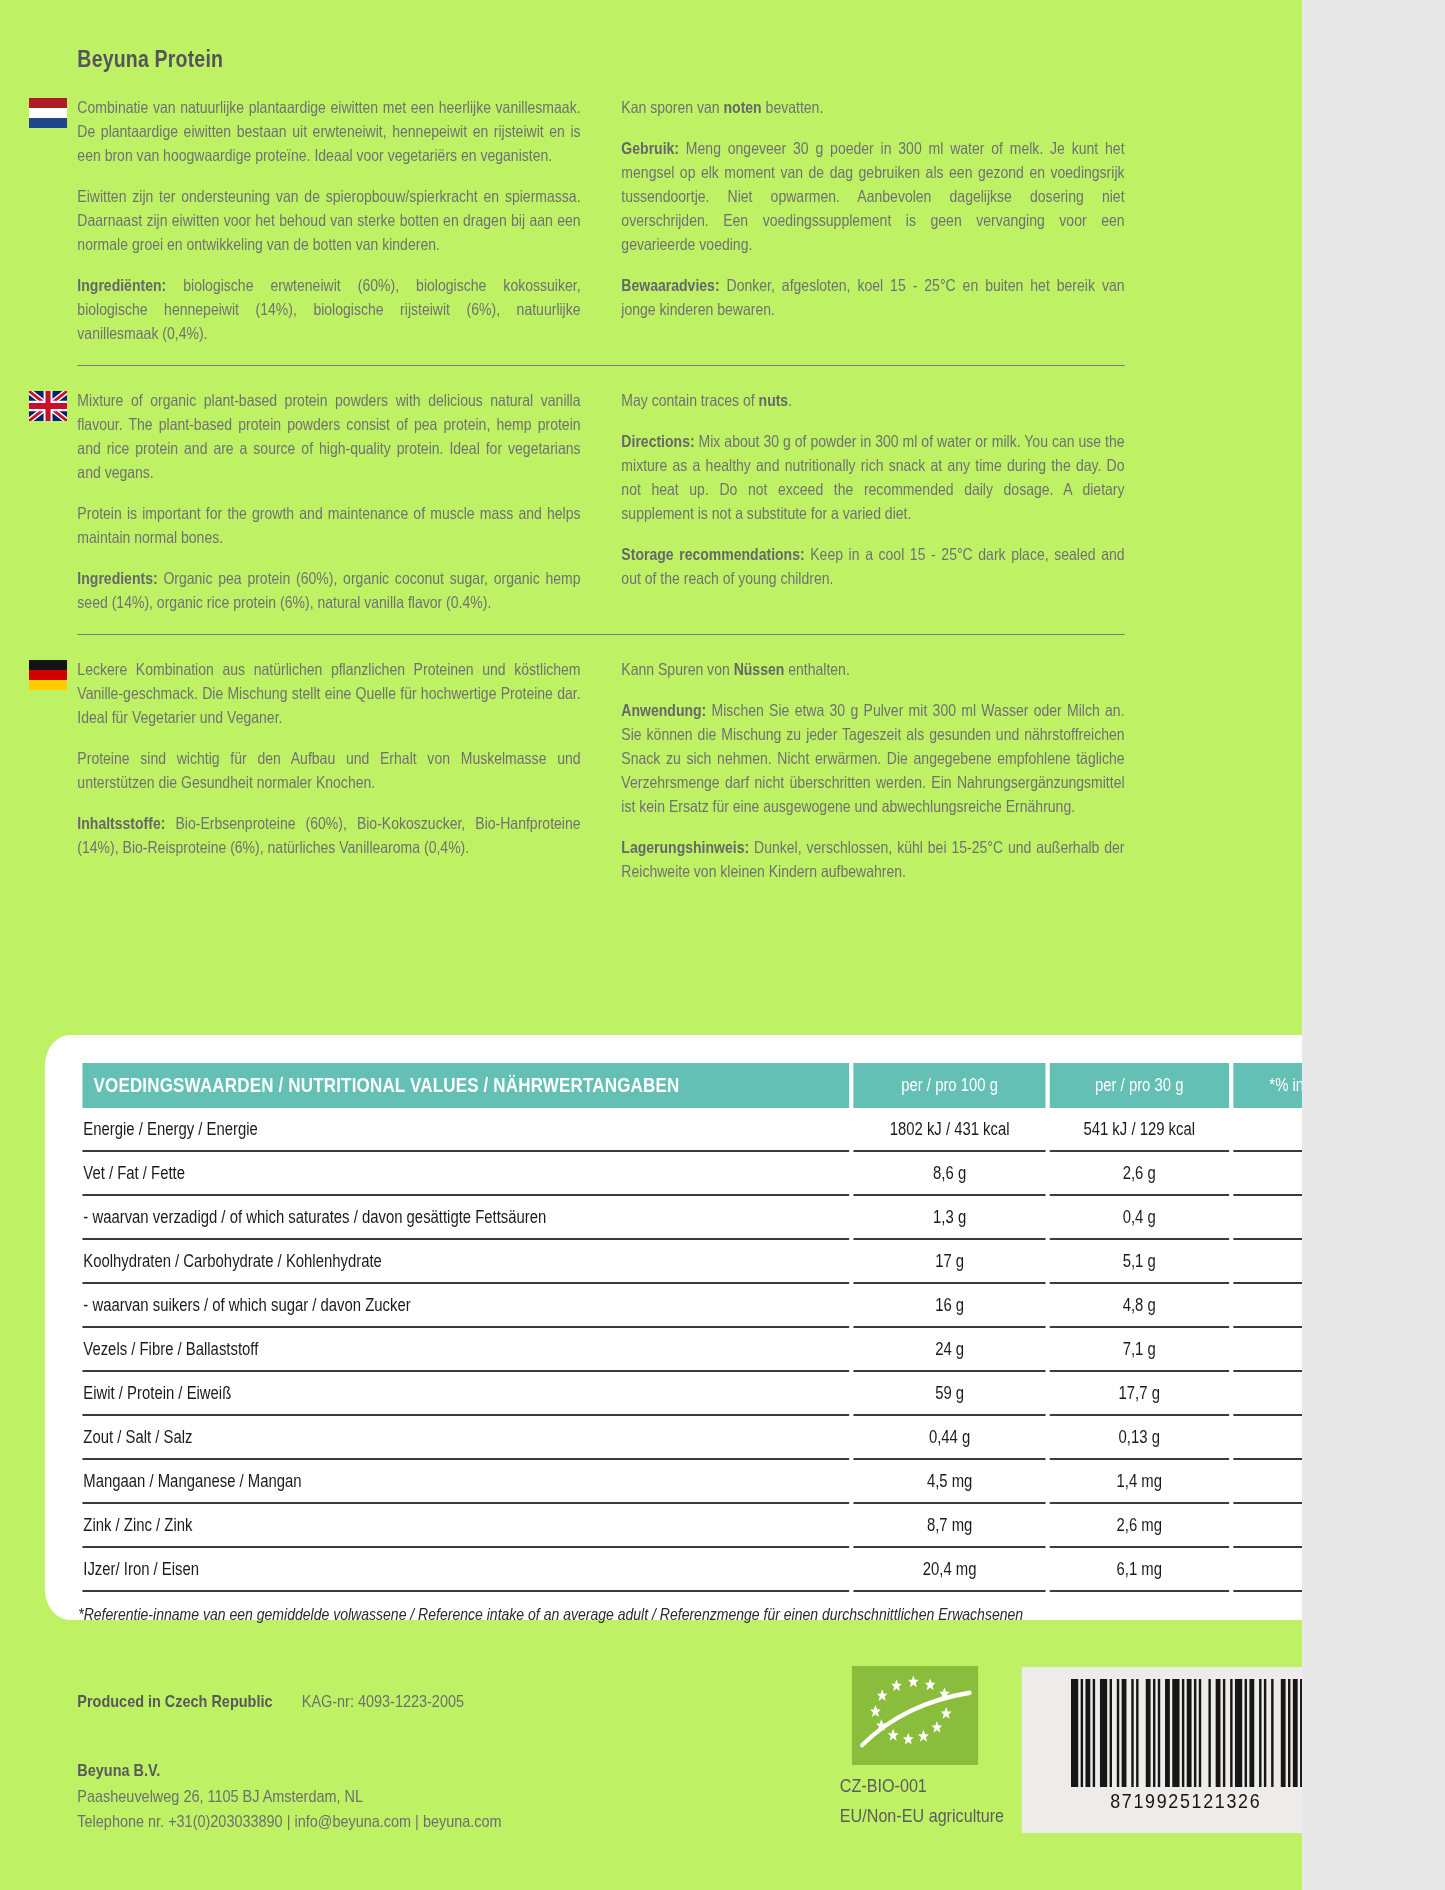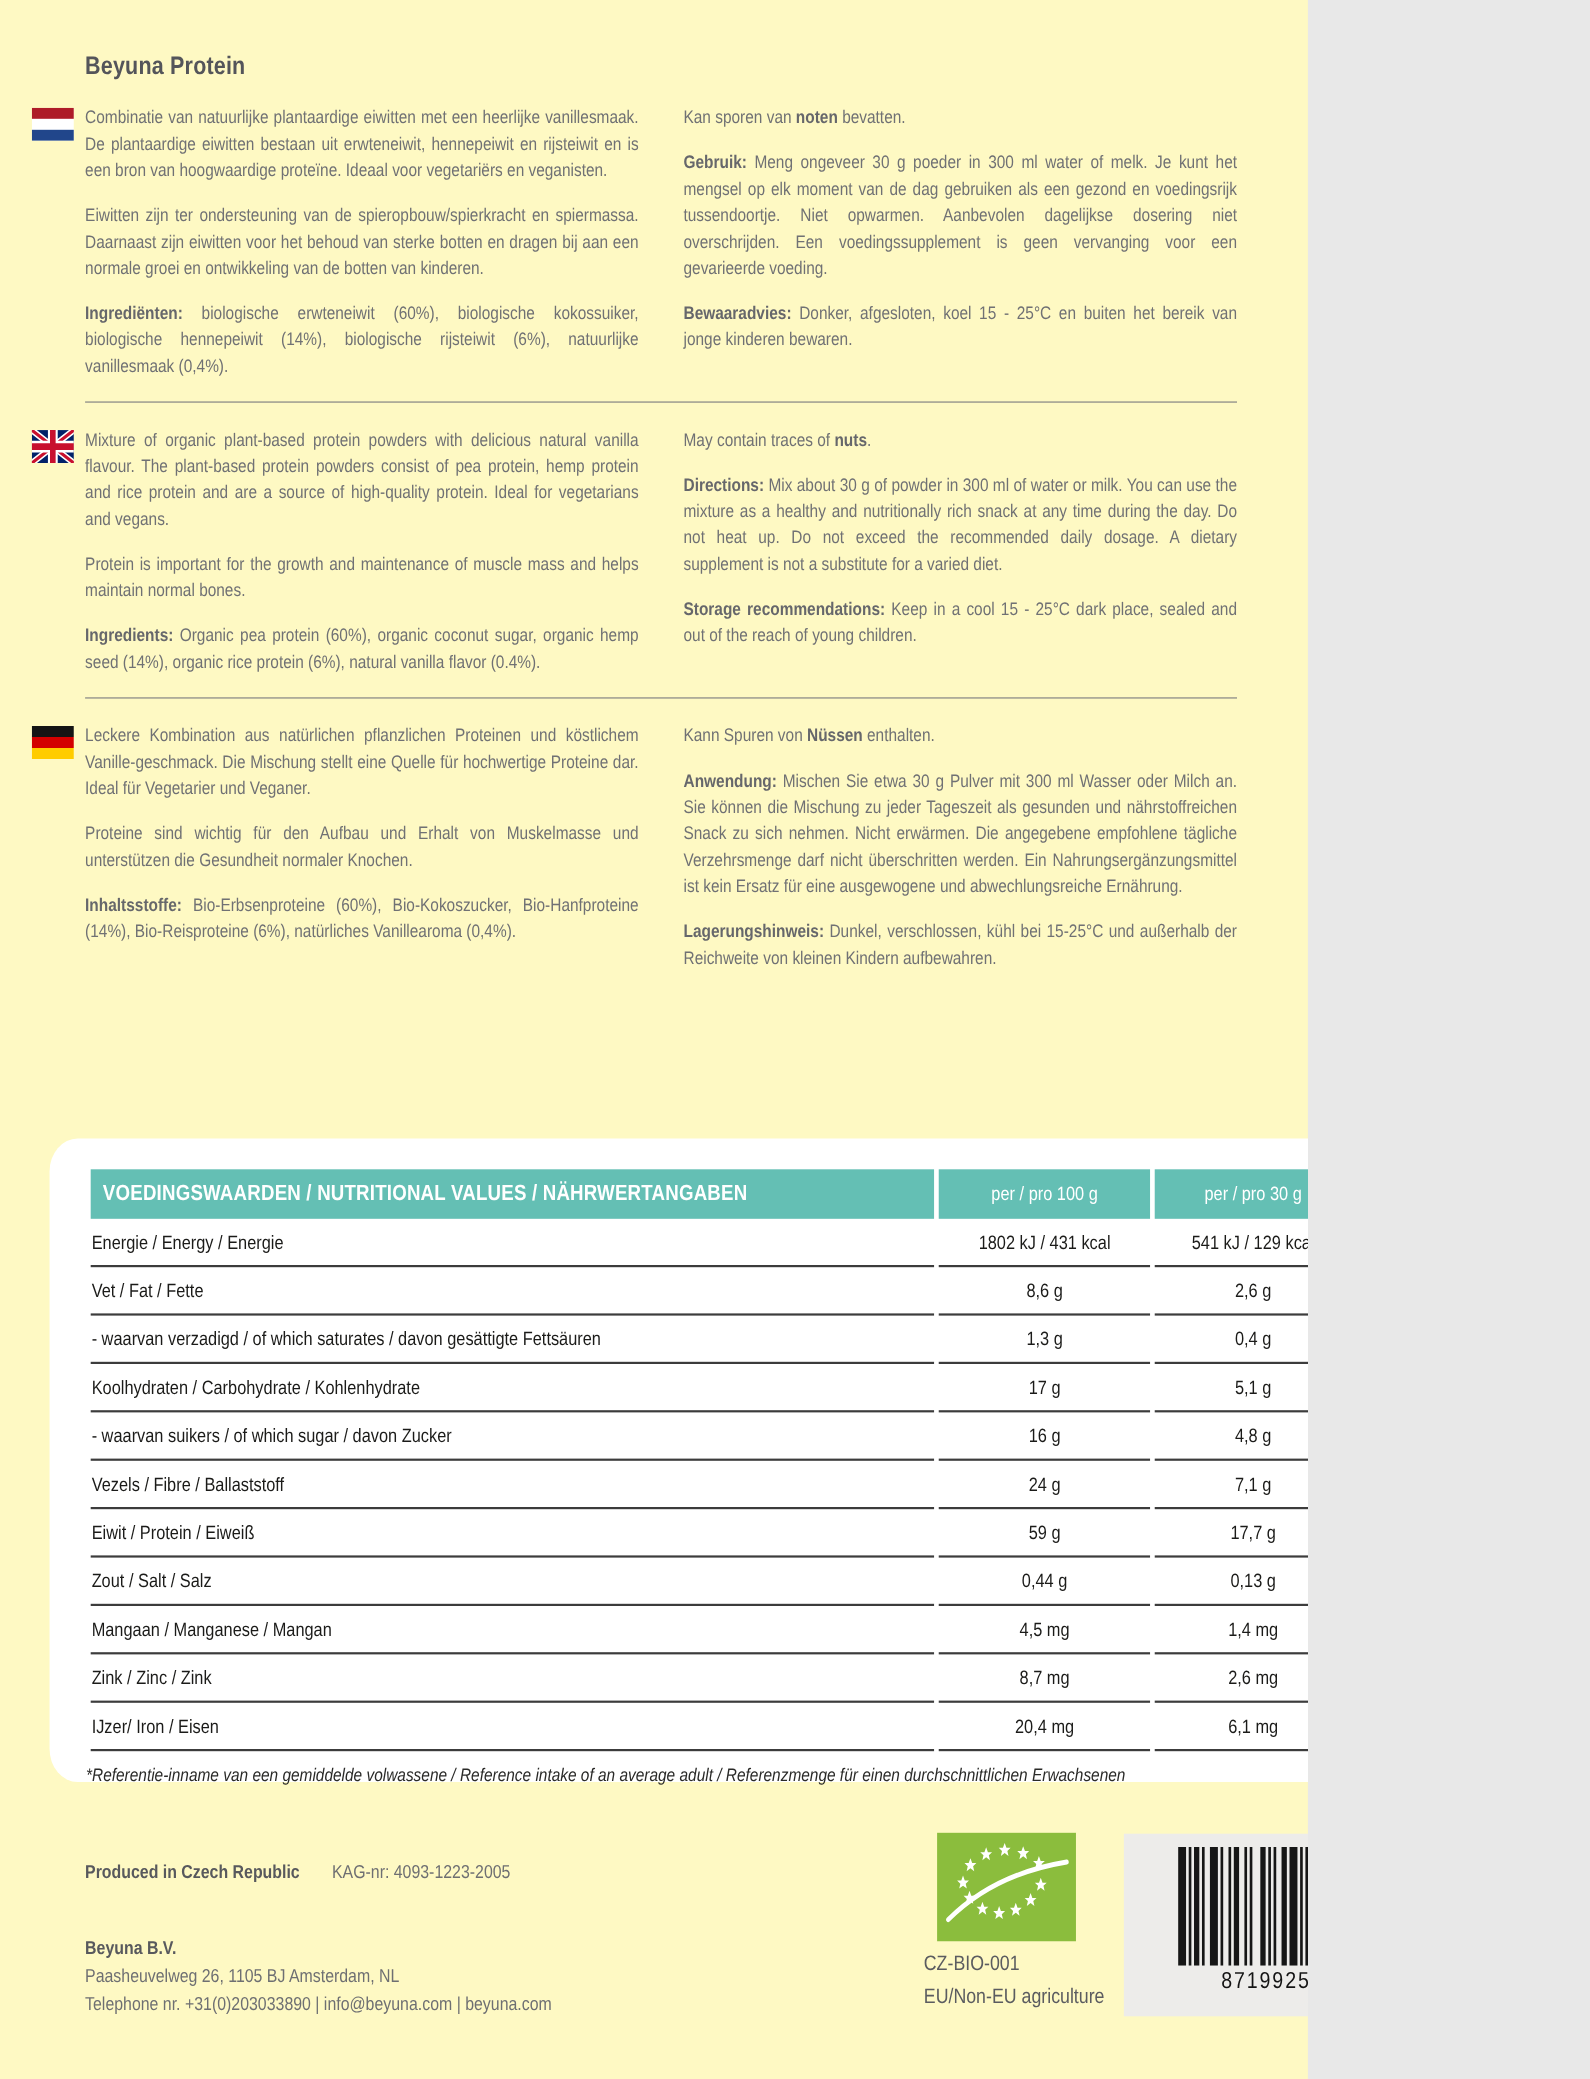--- a/index.html
+++ b/index.html
@@ -1,16 +1,16 @@
 <!DOCTYPE html>
 <html><head>
 <meta charset="utf-8">
 <style>
   html,body{margin:0;padding:0;background:#e8e8e8;}
-  .page{position:relative;width:1189px;height:1890px;background:#fef9c3;overflow:hidden;
+  .page{position:relative;width:1302px;height:1890px;background:#bef264;overflow:hidden;
         font-family:"Liberation Sans","DejaVu Sans",sans-serif;}
   
   .scalewrap{position:absolute;left:0;top:0;width:1700px;height:1890px;
              transform:scaleX(0.85);transform-origin:0 0;}
   .content{position:absolute;left:91px;top:0;width:1232px;}
   .title{margin:46px 0 22px 0;font-size:23px;font-weight:700;color:#54555A;letter-spacing:.2px;}
   .lang-section{position:relative;display:flex;gap:48px;}
   .col{width:592px;text-align:justify;color:#707174;font-size:16.5px;line-height:24px;}
   .col p{margin:0 0 17px 0;}
   .col p:last-child{margin-bottom:0;}

